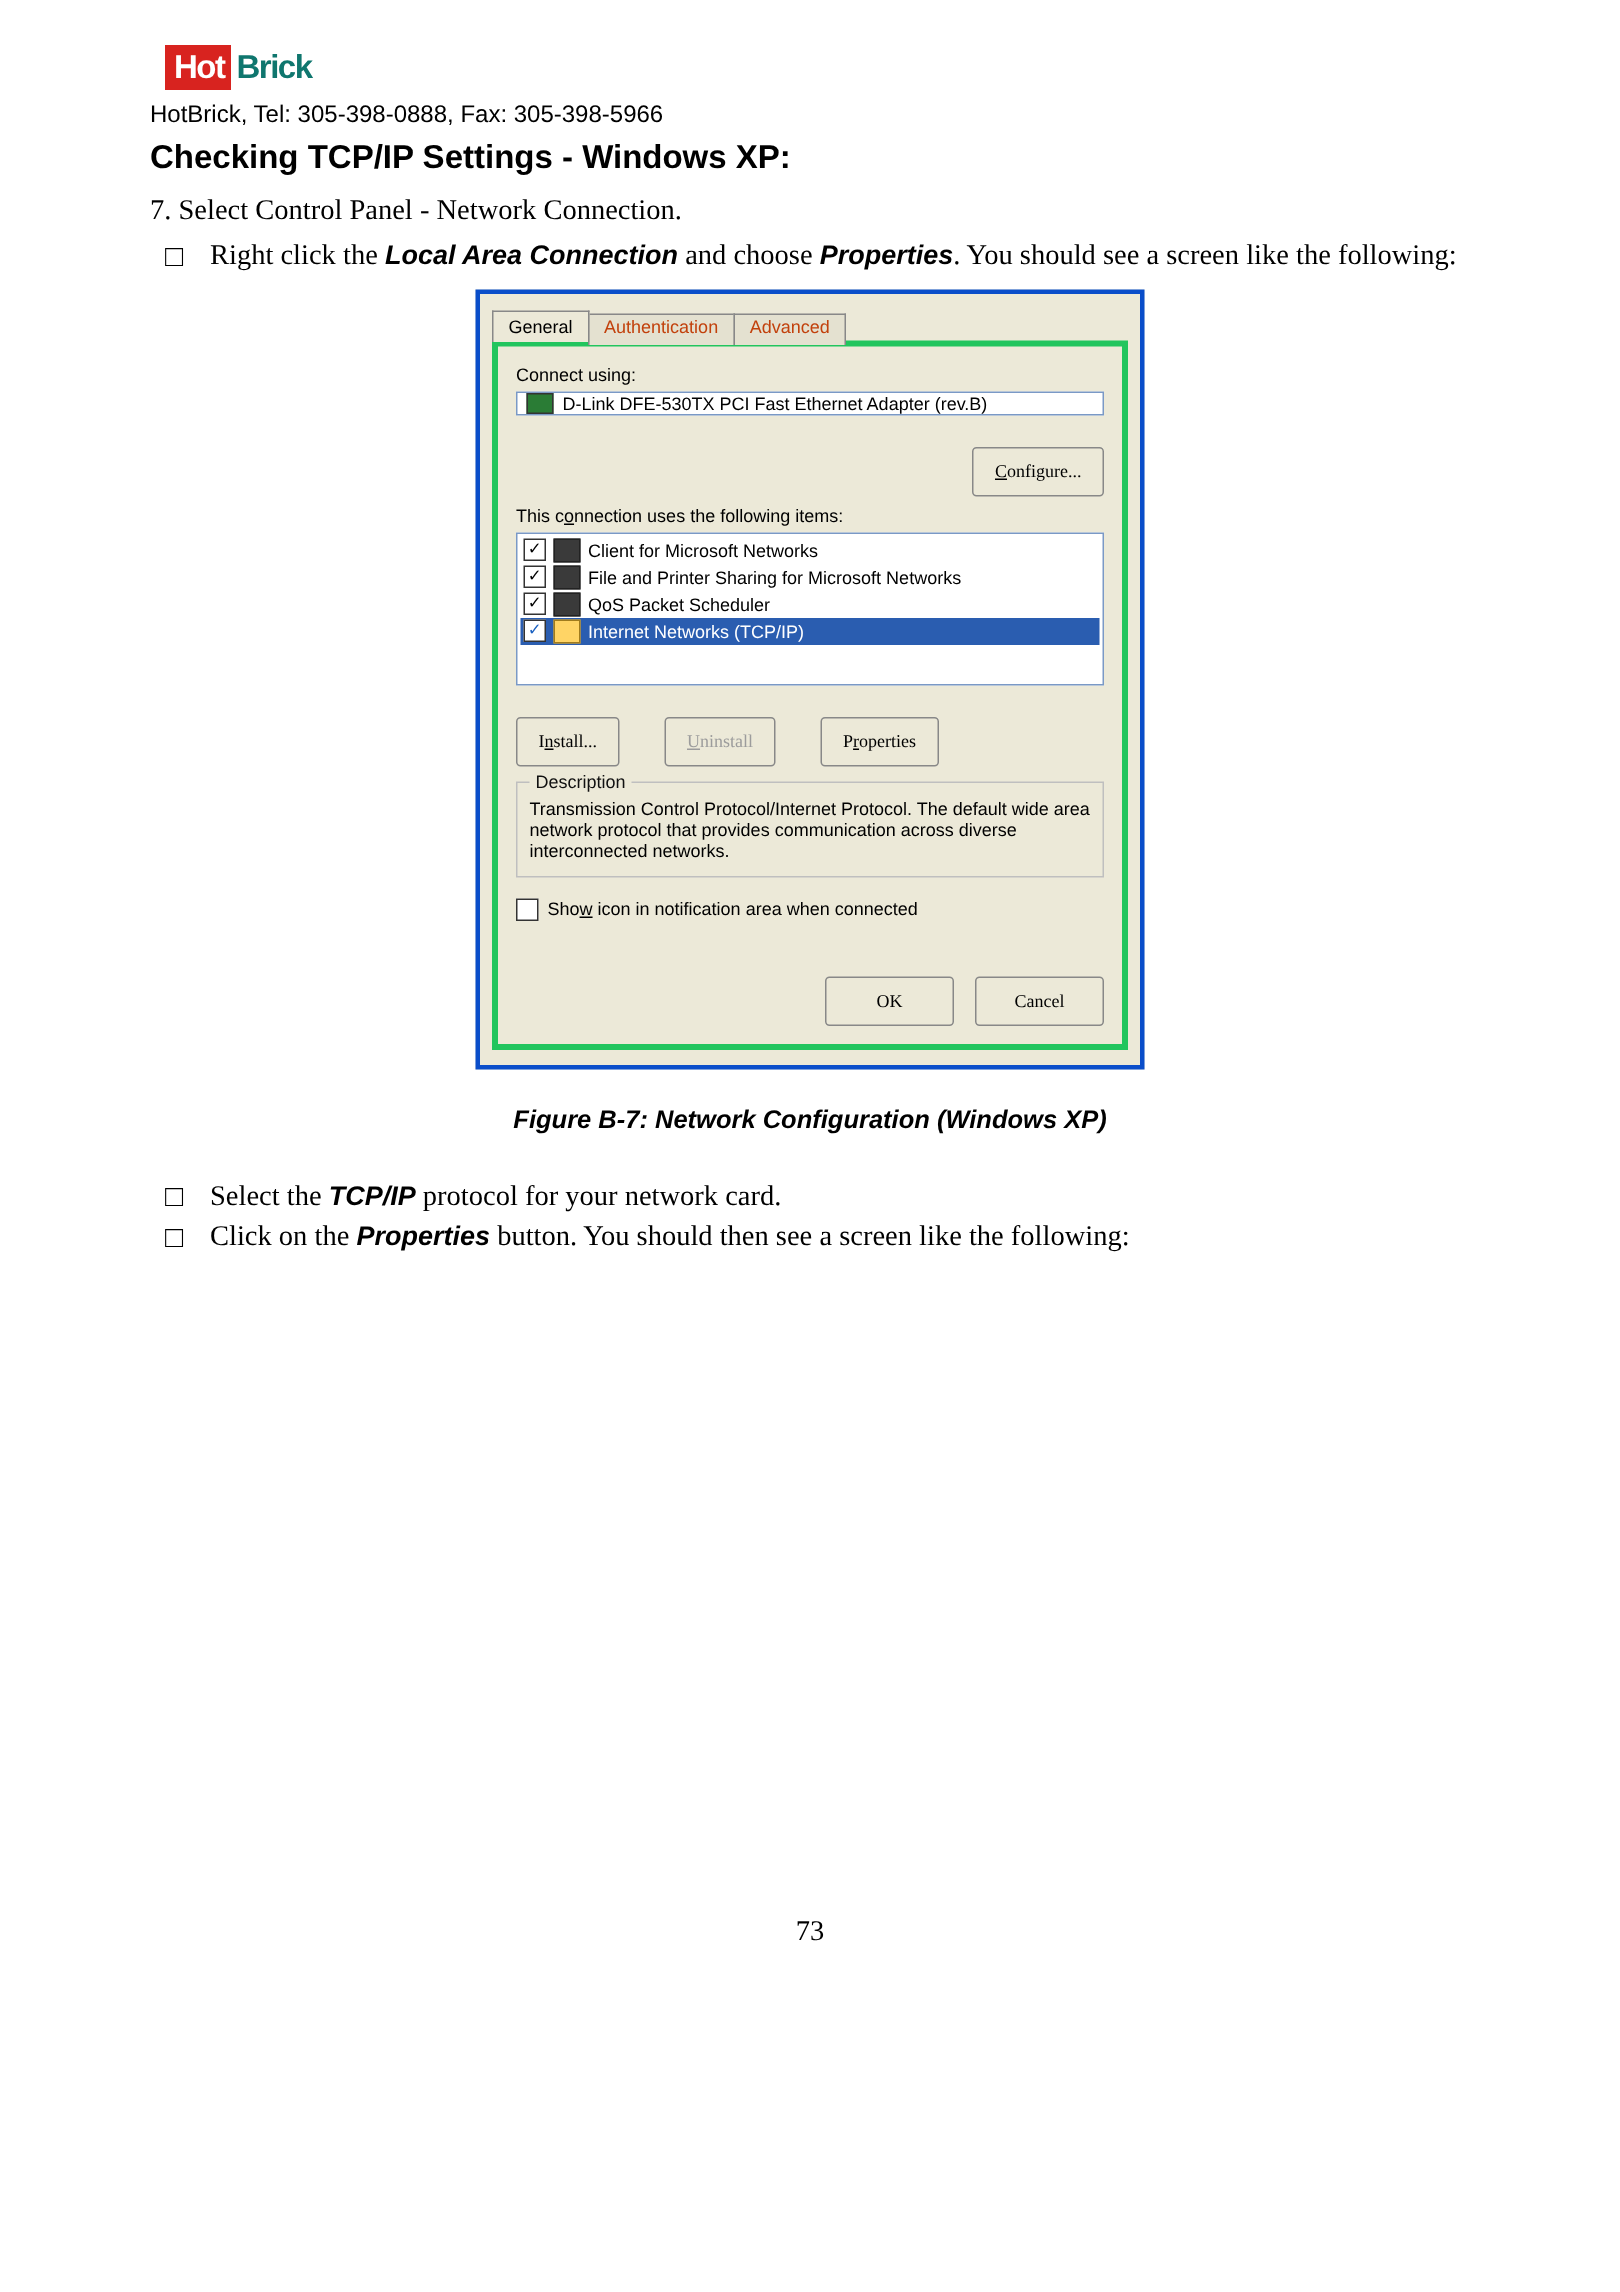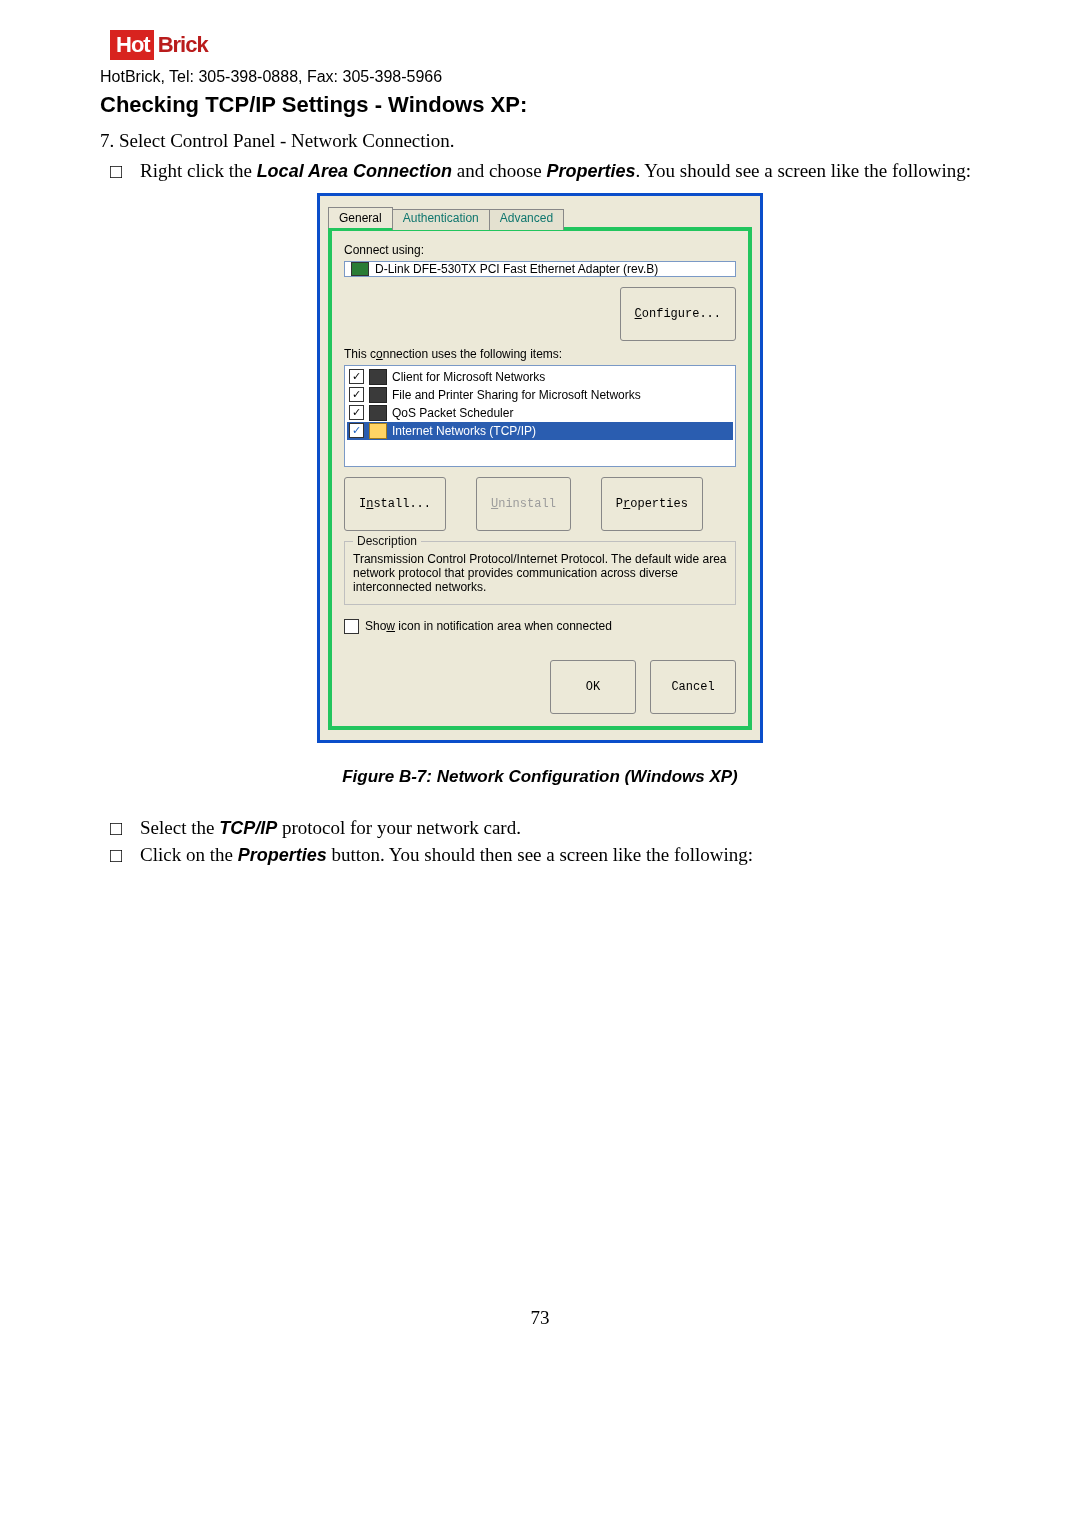--- a/index.html
+++ b/index.html
@@ -21,21 +21,21 @@
     font-family: Arial, sans-serif;
     letter-spacing: -1px;
     margin-left: 10px;
   }
   .logo .hot {
     background: #d8231f;
     color: #fff;
     padding: 2px 4px 2px 6px;
   }
   .logo .brick {
-    color: #b91c1c;
+    color: #0f766e;
     padding: 2px 4px;
   }
   .subhead {
     font-family: Verdana, sans-serif;
     font-size: 16px;
     margin-top: 8px;
   }
   .heading {
     font-family: Arial, sans-serif;
     font-weight: bold;
@@ -127,21 +127,21 @@
     border: 1px solid #888;
     border-bottom: none;
     padding: 3px 10px;
     font-size: 12px;
     position: relative;
     top: 1px;
     margin-right: -1px;
   }
   .tab.inactive {
     background: #e4e1d0;
-    color: #0f766e;
+    color: #c2410c;
     top: 3px;
     padding-top: 1px;
     padding-bottom: 1px;
   }
   .tab.active {
     z-index: 2;
   }
   .tabpanel {
     margin: 0 8px 10px 8px;
     border: 4px solid #22c55e;
@@ -160,23 +160,24 @@
   }
   .nic-icon {
     width: 16px; height: 12px;
     background: #2a7c35;
     border: 1px solid #333;
   }
   .btn {
     background: #ece9d8;
     border: 1px solid #888;
     border-radius: 3px;
-    padding: 19px 14px;
+    padding: 8px 14px;
     font-size: 12px;
-    font-family: Liberation Mono, monospace;
+    font-family: Liberation Serif, serif;
+    margin-top: 11px;
   }
   .btn.disabled { color: #9c9c9c; }
   .rightalign { text-align: right; margin-top: 10px; }
   .items-box {
     border: 1px solid #7a99c6;
     background: #fff;
     margin-top: 4px;
     padding: 2px;
     height: 96px;
     overflow: hidden;

